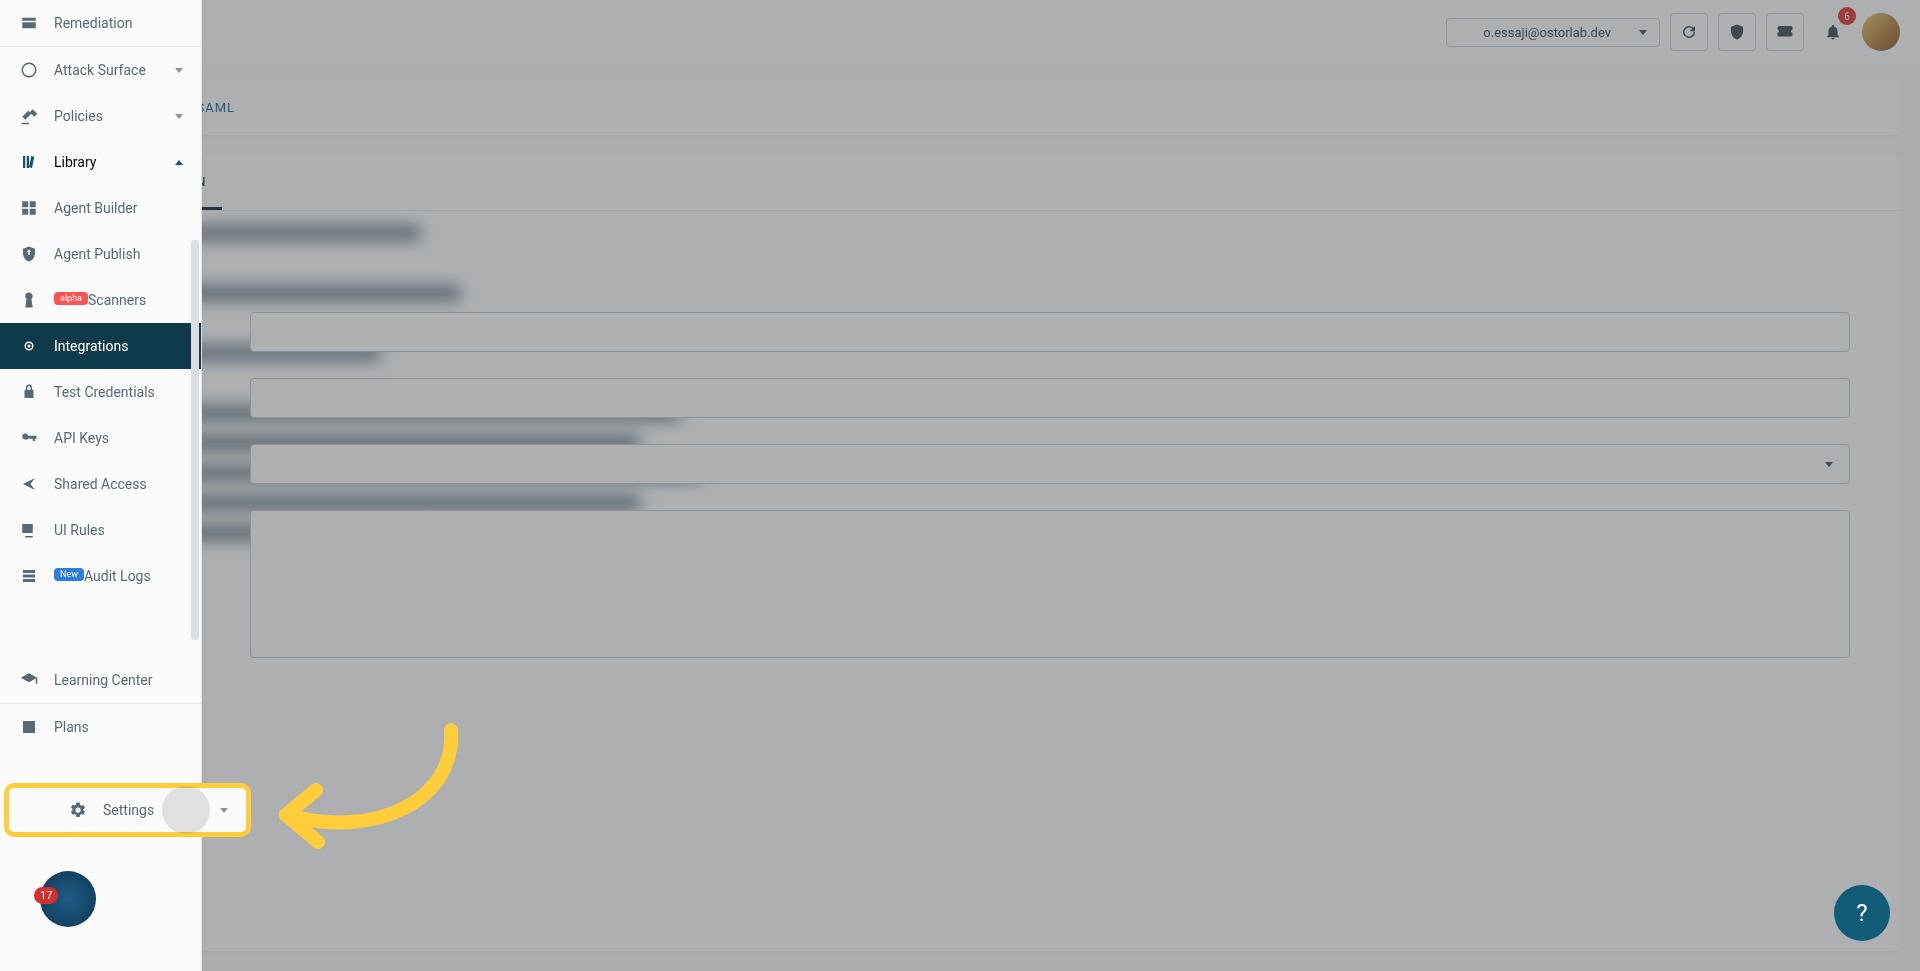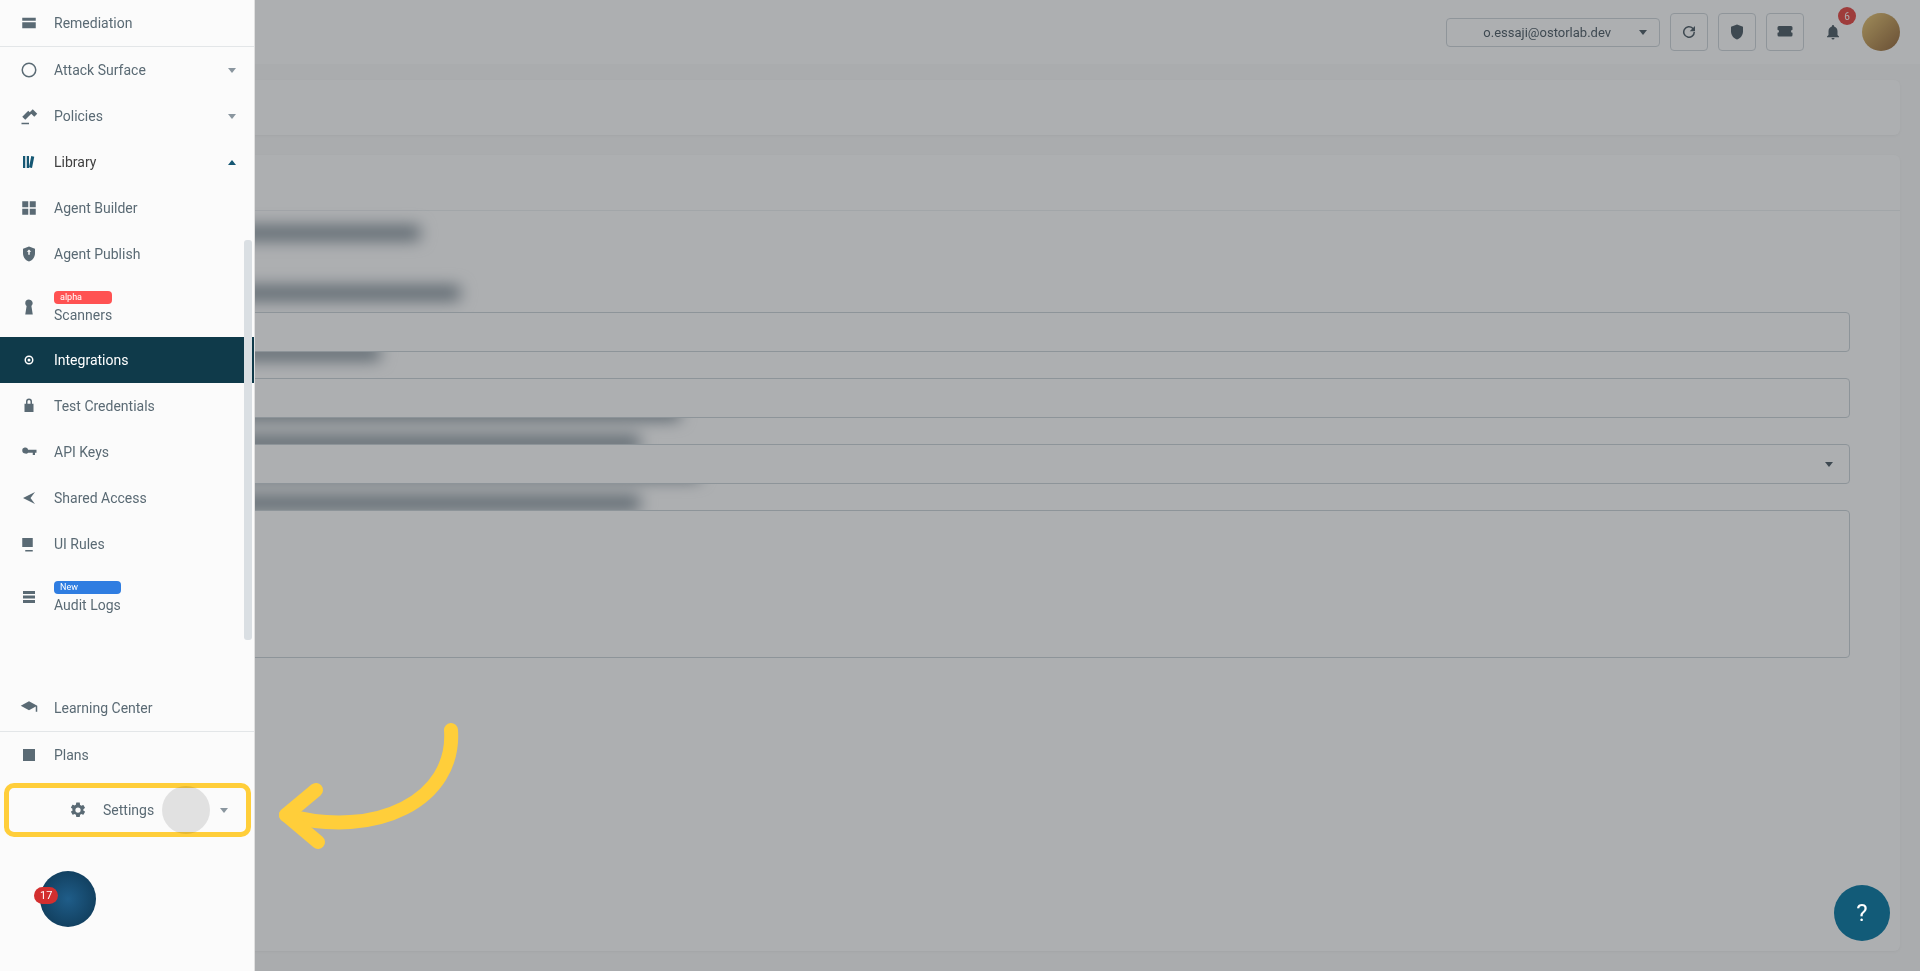--- a/index.html
+++ b/index.html
@@ -1,33 +1,33 @@
 <!DOCTYPE html>
 <html><head>
 <meta charset="utf-8">
 <style>
   * { margin:0; padding:0; box-sizing:border-box; font-family:-apple-system,BlinkMacSystemFont,"Segoe UI",Roboto,sans-serif; }
   body { background:#f5f5f5; width:1920px; height:971px; position:relative; overflow:hidden; }
 
   
-  .sidebar { position:absolute; top:0; left:0; width:255px; height:100%; background:#fbfbfb; border-right:1px solid #e0e0e0; z-index:100; }
+  .sidebar { position:absolute; top:0; left:0; width:202px; height:100%; background:#fbfbfb; border-right:1px solid #e0e0e0; z-index:100; }
   .sidebar-scroll { height:100%; overflow:hidden; position:relative; }
   .nav-item { display:flex; align-items:center; padding:14px 18px; cursor:pointer; color:#5a6a74; font-size:14px; position:relative; }
   .nav-item .icon { width:22px; flex:0 0 22px; display:flex; align-items:center; justify-content:center; margin-right:14px; }
   .nav-item .icon svg { width:18px; height:18px; fill:#5a6a74; }
   .nav-item.active { background:#0f3a4a; color:#fff; }
   .nav-item.active svg { fill:#fff; }
-  .nav-item.expanded { color:#404040; }
+  .nav-item.expanded { color:#000000; }
   .nav-item.expanded svg { fill:#155773; }
   .nav-item .caret { position:absolute; right:18px; width:0; height:0; border-left:4px solid transparent; border-right:4px solid transparent; border-top:5px solid #8a969f; }
   .nav-item .caret.up { border-top:none; border-bottom:5px solid #155773; }
   .nav-sep { height:1px; background:#e3e6e8; margin:0; }
   .badge-small { background:#ff5252; color:#fff; font-size:9px; padding:2px 6px; border-radius:4px; margin-bottom:3px; display:inline-block; line-height:1; }
   .badge-blue  { background:#2f7de1; }
-  .nav-stack { display:flex; flex-direction:column; }
+  .nav-stack { display:flex; flex-direction:row; }
 
   
   .highlight-box { position:absolute; border:5px solid #ffce3a; border-radius:10px; background:#fbfbfb; z-index:120; }
   .settings-inner { position:relative;margin-left:44px; }
   .ripple { position:absolute; right:36px; top:50%; transform:translateY(-50%); width:48px; height:48px; border-radius:50%; background:rgba(0,0,0,0.10); }
 
   
   .page { position:absolute; top:0; left:0; right:0; bottom:0; background:#fafafa; }
   .dim-overlay { position:absolute; inset:0; background:rgba(60,65,70,0.42); z-index:60; }
 

